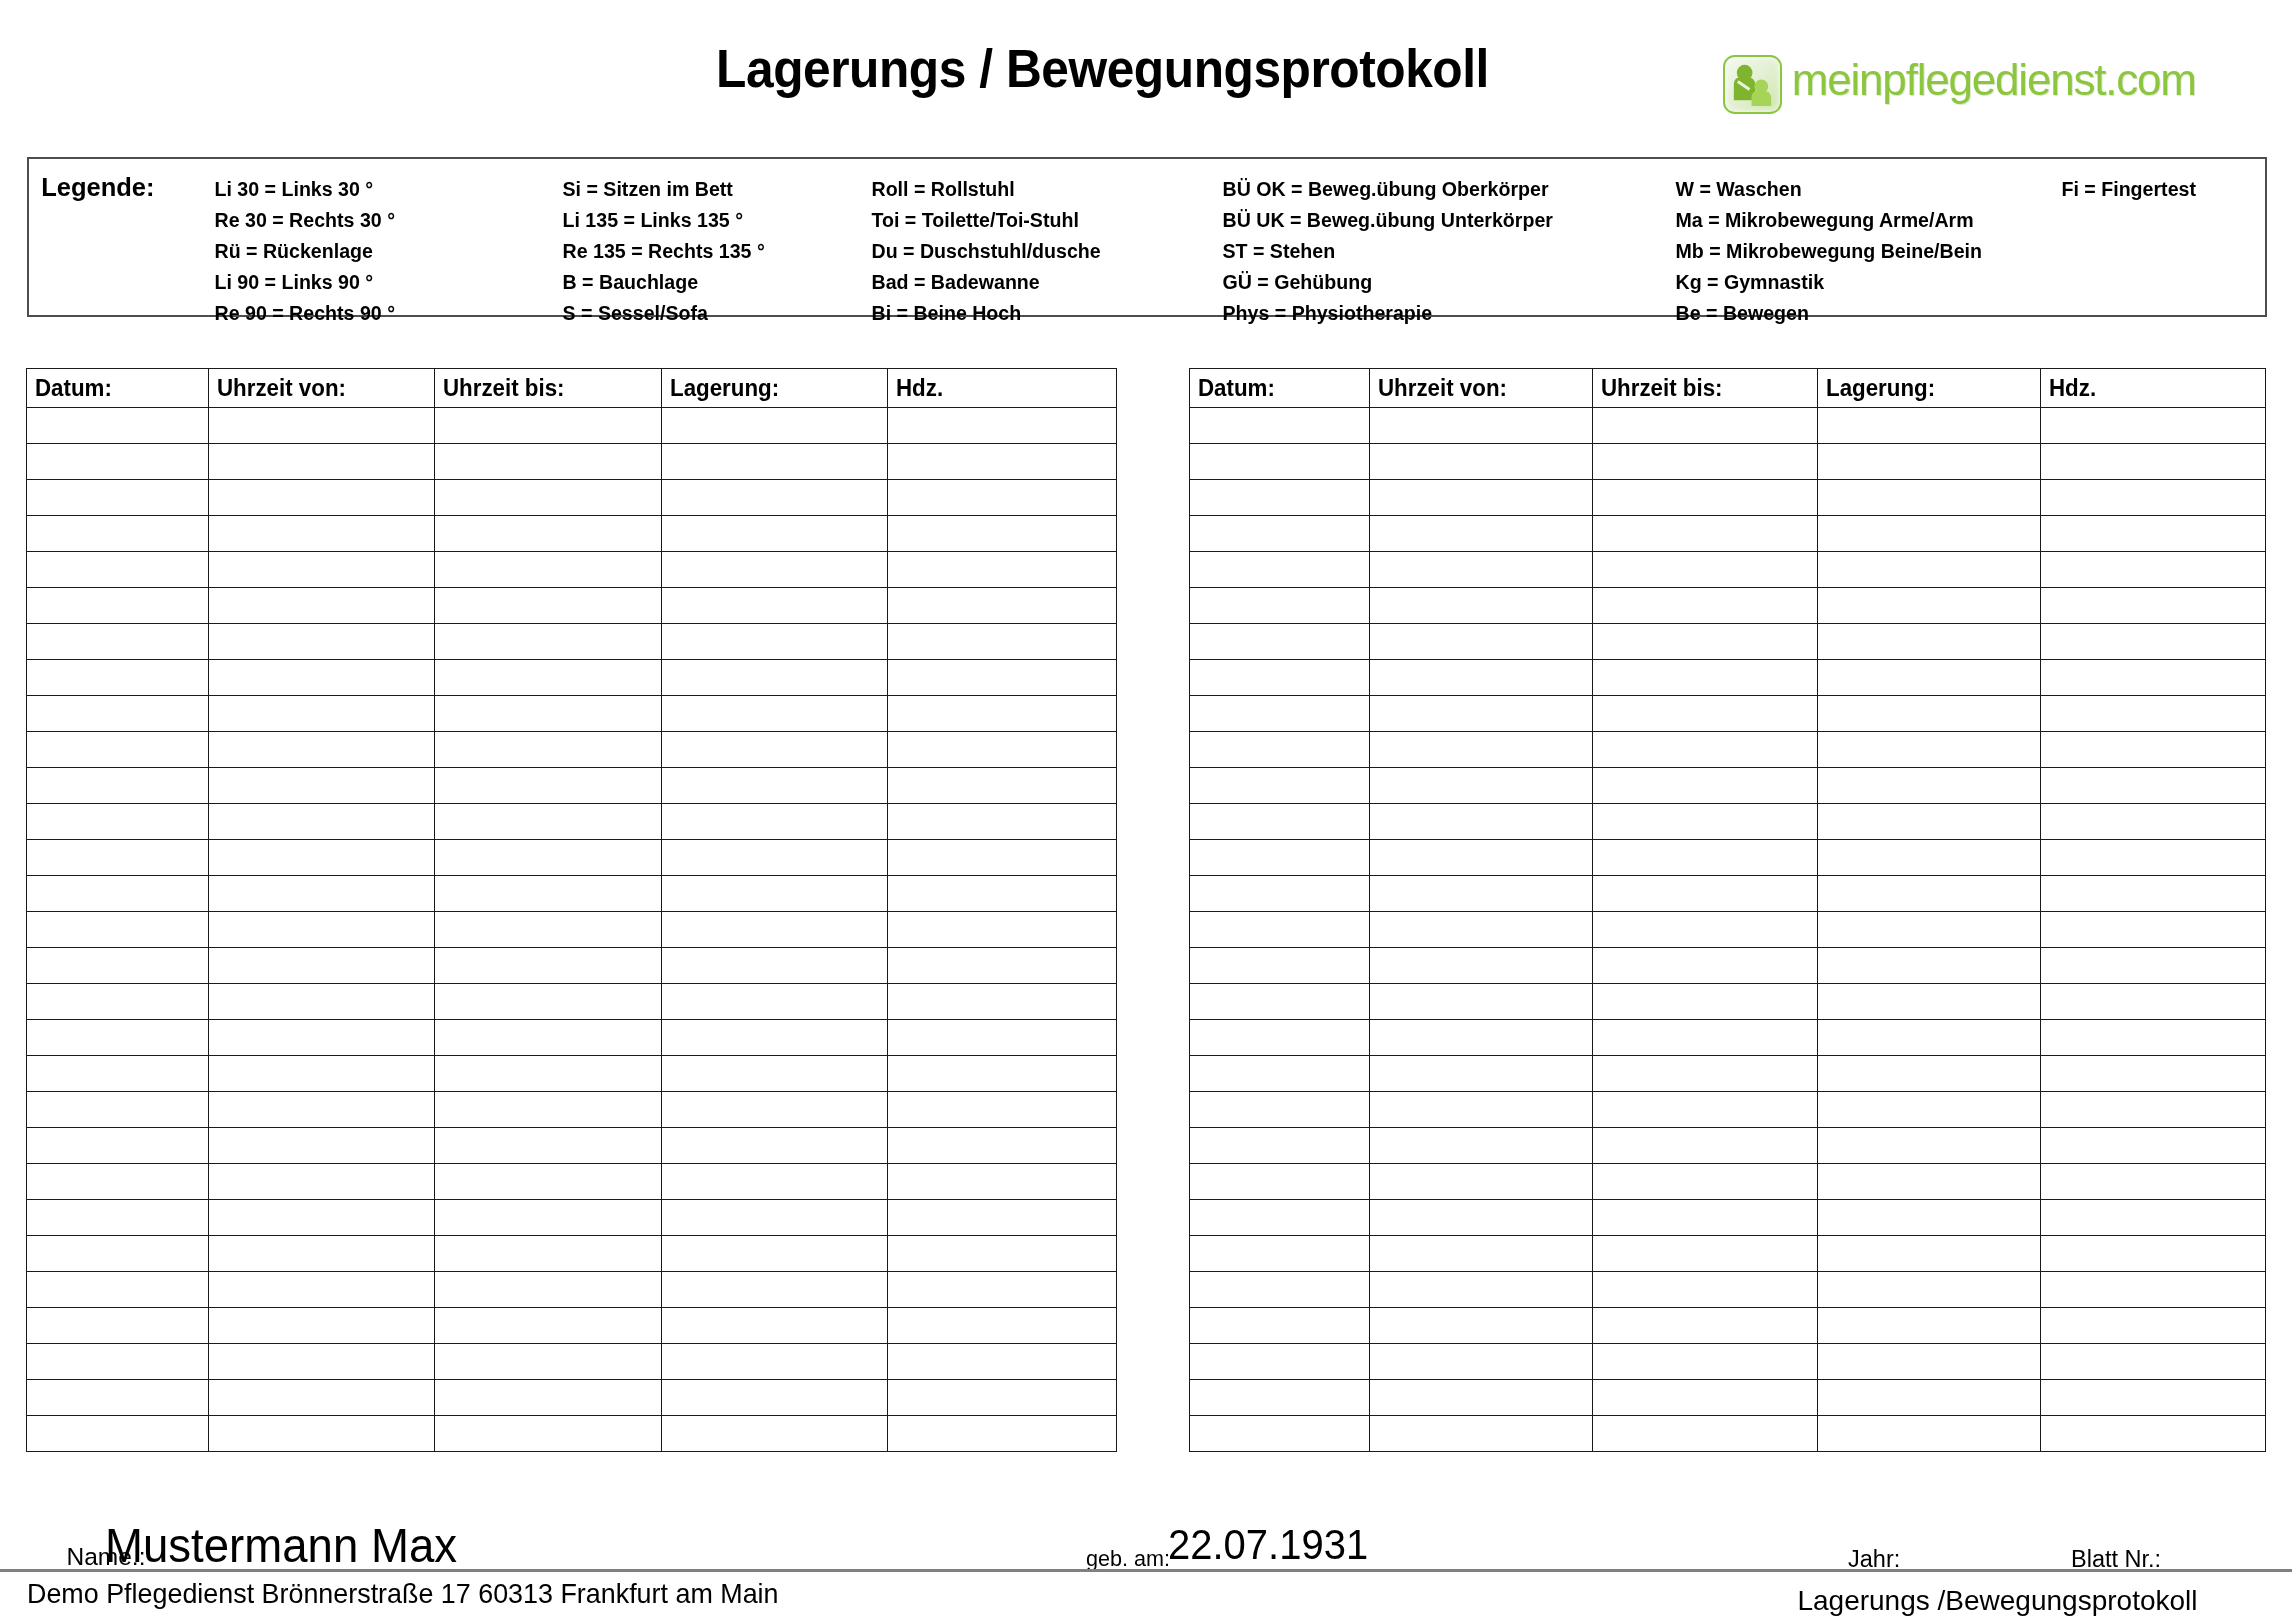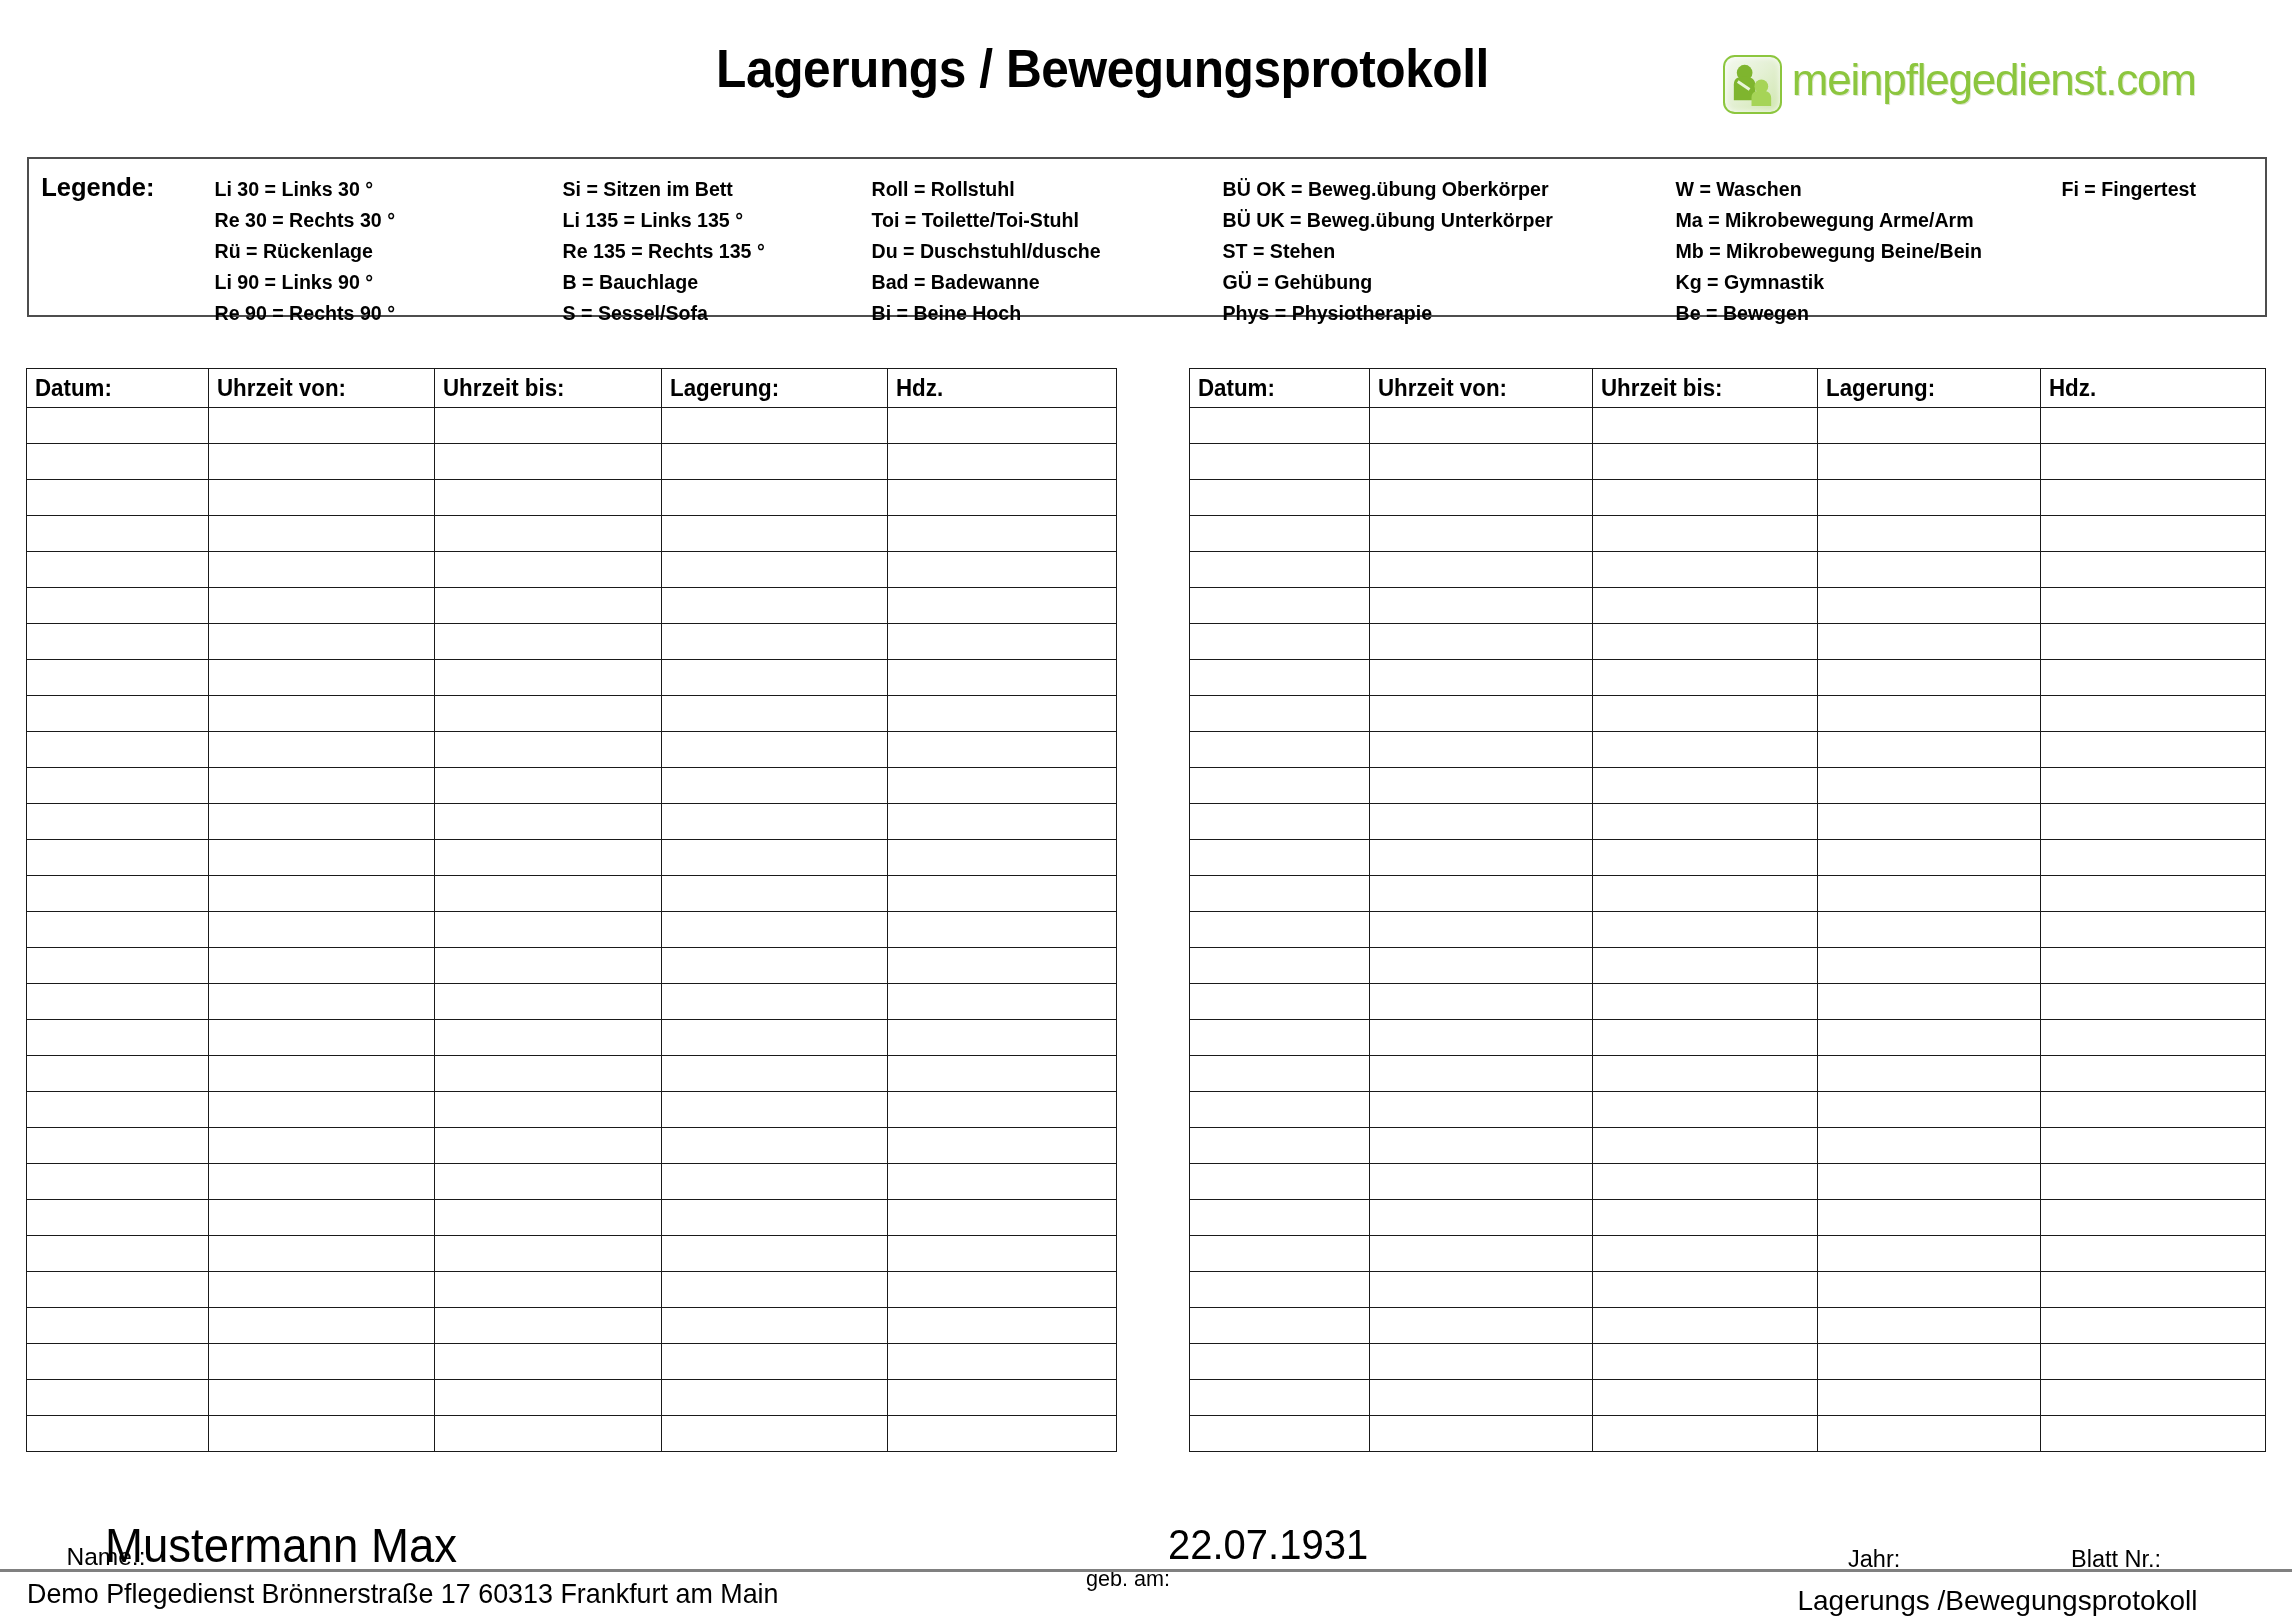--- a/index.html
+++ b/index.html
@@ -186,21 +186,20 @@
     transform: scaleX(0.93);
     transform-origin: left top;
     white-space: nowrap;
   }
   .f-geb-label {
     position: absolute;
     left: 1086px;
     top: 29px;
     font-size: 21.6px;
     white-space: nowrap;
-    margin-top: 20px;
   }
   .f-geb-value {
     position: absolute;
     left: 1168px;
     top: 2.9px;
     font-size: 43px;
     transform: scaleX(0.93);
     transform-origin: left top;
     white-space: nowrap;
   }

